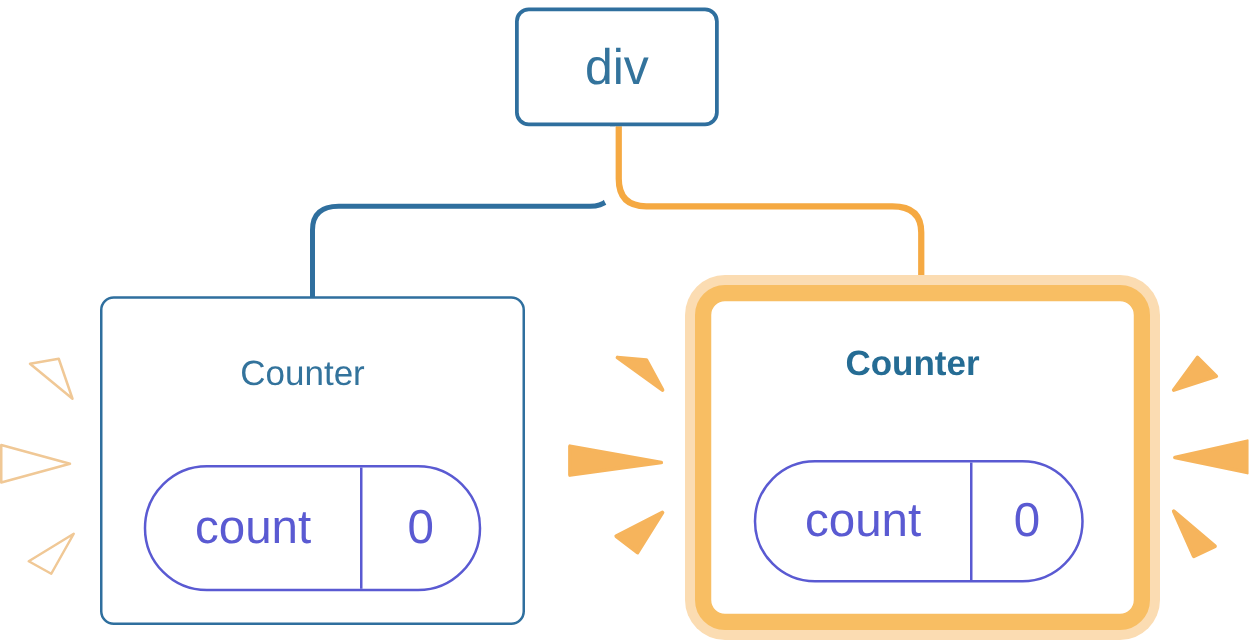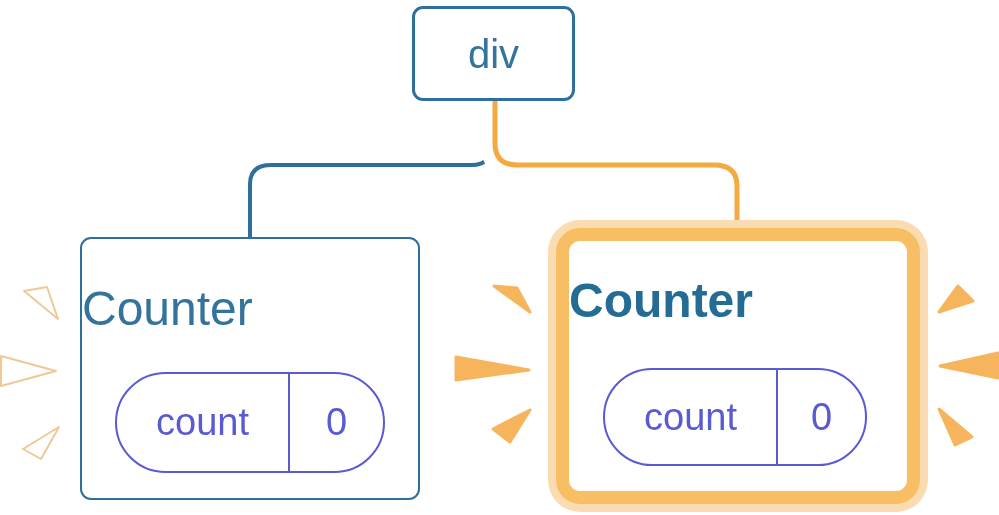--- a/index.html
+++ b/index.html
@@ -40,22 +40,22 @@
   .card-right-ring{
     position:absolute;
     left:556px;top:228px;width:364px;height:276px;
     box-sizing:border-box;
     background:var(--card_bg,#fff);
     border:13px solid var(--orange_ring,#f8be63);
     border-radius:24px;
     box-shadow:0 0 0 8px var(--orange_ring_halo,#fbdcb2);
   }
   .card-title{
-    position:absolute;left:0;right:16px;
-    font-size:48px;line-height:1;
+    position:absolute;left:0;right:16px;text-align:center;
+    font-size:28px;line-height:1;
     color:var(--blue_text,#33739c);
   }
   .card-left .card-title{top:46px;}
   .card-right-ring .card-title{top:36px;color:var(--blue_text_bold,#256c94);font-weight:bold;}
 
   .pill{
     position:absolute;
     box-sizing:border-box;
     border:2px solid var(--purple,#5a5ad2);
     border-radius:70px;

